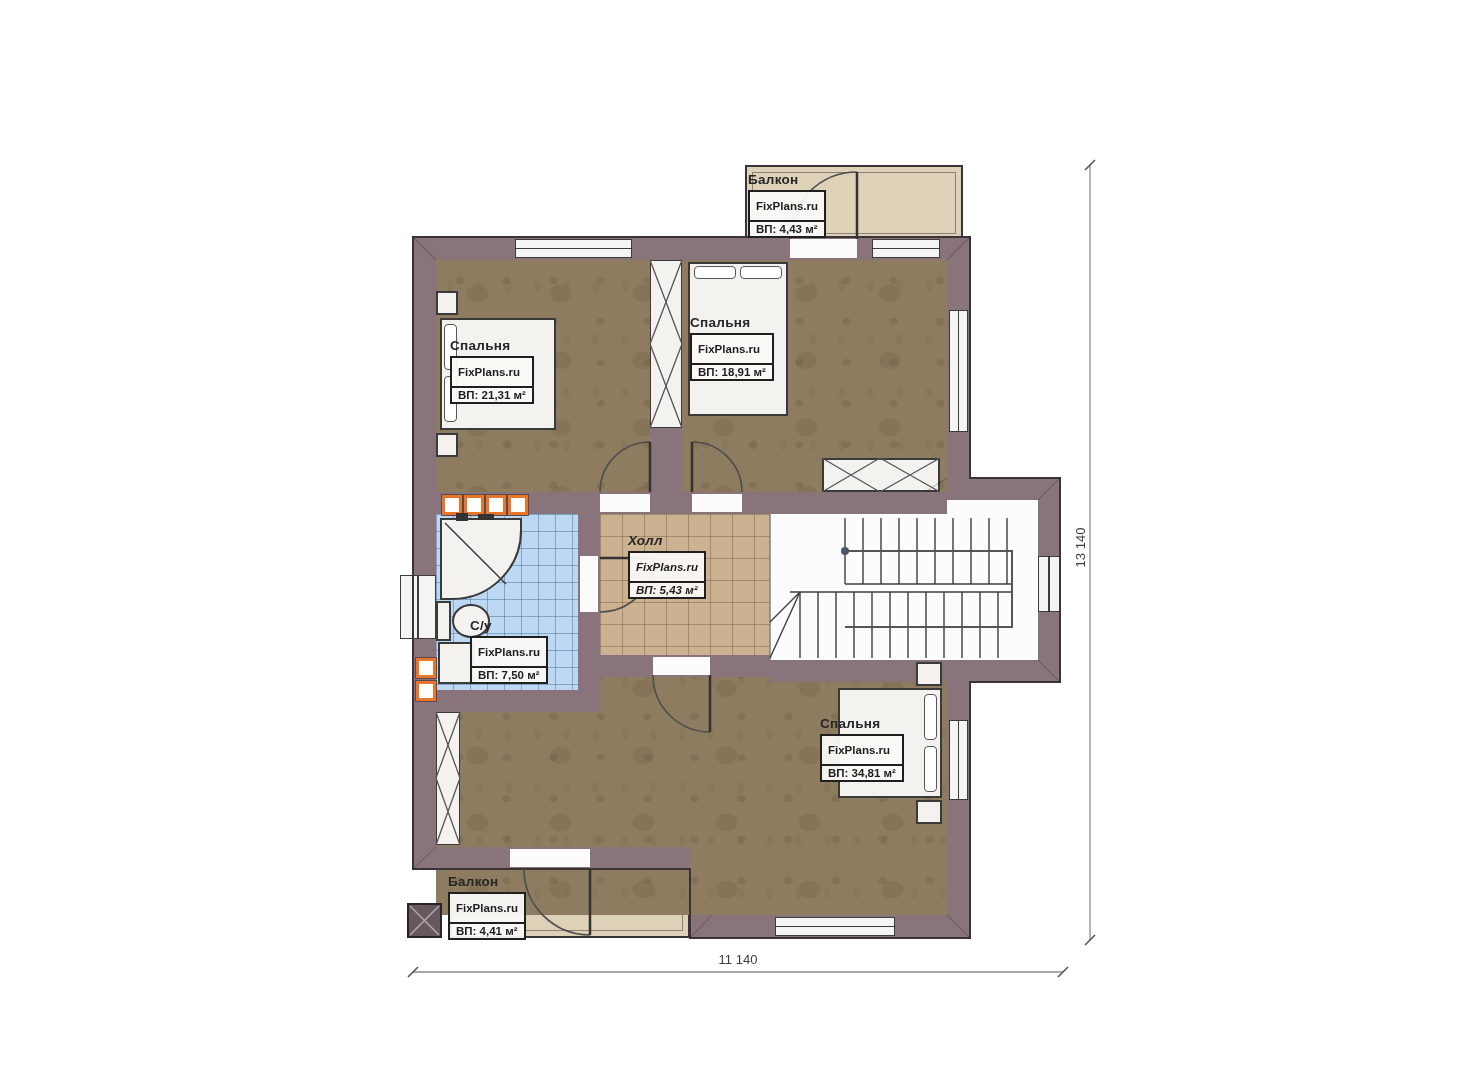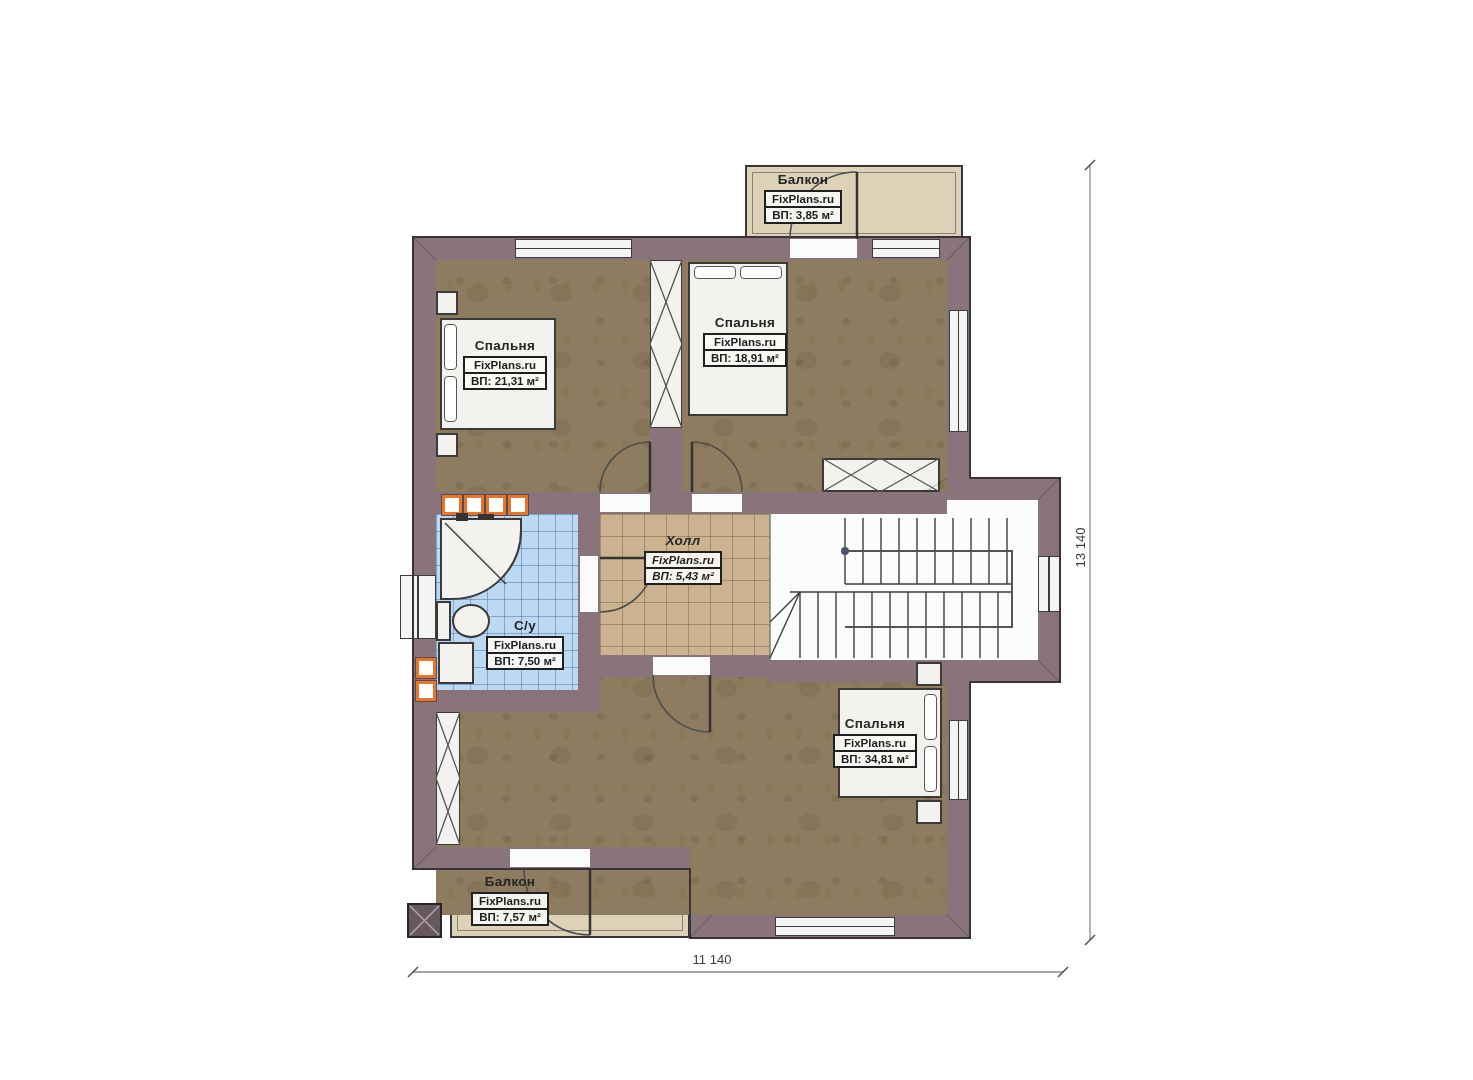--- a/index.html
+++ b/index.html
@@ -25,24 +25,24 @@
   .balc-inner{position:absolute;left:5px;top:5px;right:5px;bottom:5px;border:1.5px solid rgba(58,51,58,.5);}
   .win{position:absolute;background:#f4f4f2;border:1.5px solid #3c3c3c;box-sizing:border-box;}
   .win-h::after{content:'';position:absolute;left:0;right:0;top:50%;margin-top:-1px;height:1.5px;background:#3c3c3c;}
   .win-v::after{content:'';position:absolute;top:0;bottom:0;left:50%;margin-left:-1px;width:1.5px;background:#3c3c3c;}
   .gap{position:absolute;background:#fbfbfa;}
   .furn{position:absolute;background:#f3f2ee;border:2px solid #3a3a3a;box-sizing:border-box;}
   .pillow{position:absolute;background:#fff;border:1.5px solid #555;border-radius:4px;box-sizing:border-box;}
   .vent{position:absolute;width:14px;height:14px;background:#fff;border:3.5px solid var(--accent,#e8762a);
         box-shadow:0 0 0 1px #5a4a50;box-sizing:content-box;}
   .chimney{position:absolute;background:#675860;border:2px solid #2a2428;box-sizing:border-box;}
-  .room-label{position:absolute;text-align:center;z-index:30;color:#1d1d1d;}
+  .room-label{position:absolute;text-align:left;z-index:30;color:#1d1d1d;}
   .rl-name{font-size:13.5px;font-weight:bold;letter-spacing:.3px;margin-bottom:3px;color:#262626;}
   .rl-box{display:inline-block;border:2px solid #1f1f1f;background:rgba(250,249,245,.95);}
-  .rl-brand{font-size:11.5px;font-weight:600;padding:1px 6px;border-bottom:2px solid #1f1f1f;white-space:nowrap;}
+  .rl-brand{font-size:11.5px;font-weight:600;padding:8px 6px;border-bottom:2px solid #1f1f1f;white-space:nowrap;}
   .rl-area{font-size:11.5px;font-weight:600;padding:1px 6px;white-space:nowrap;}
   .dim-label{position:absolute;font-size:13px;color:#3c3c3c;text-align:center;z-index:30;}
   svg.overlay{position:absolute;left:0;top:0;z-index:20;pointer-events:none;}
 </style>
 </head>
 <body>
 
 <div id="canvas">
 
   <div class="balcony" style="left:745px;top:165px;width:218px;height:76px;">
@@ -183,21 +183,21 @@
         <path d="M1085,170 L1095,160"></path>
           <path d="M1085,945 L1095,935"></path>
       </g>
     </g>
   </svg>
 
   <div class="room-label" style="left:748px;top:172px;width:110px;">
     <div class="rl-name">Балкон</div>
     <div class="rl-box">
       <div class="rl-brand">FixPlans.ru</div>
-      <div class="rl-area">ВП: 3,85 м²</div>
+      <div class="rl-area">ВП: 4,43 м²</div>
     </div>
   </div>
 
   <div class="room-label" style="left:450px;top:338px;width:110px;">
     <div class="rl-name">Спальня</div>
     <div class="rl-box">
       <div class="rl-brand">FixPlans.ru</div>
       <div class="rl-area">ВП: 21,31 м²</div>
     </div>
   </div>
@@ -231,20 +231,20 @@
     <div class="rl-box">
       <div class="rl-brand">FixPlans.ru</div>
       <div class="rl-area">ВП: 34,81 м²</div>
     </div>
   </div>
 
   <div class="room-label" style="left:448px;top:874px;width:124px;">
     <div class="rl-name">Балкон</div>
     <div class="rl-box">
       <div class="rl-brand">FixPlans.ru</div>
-      <div class="rl-area">ВП: 7,57 м²</div>
-    </div>
-  </div>
-
-  <div class="dim-label" style="left:652px;top:952px;width:120px;">11 140</div>
+      <div class="rl-area">ВП: 4,41 м²</div>
+    </div>
+  </div>
+
+  <div class="dim-label" style="left:678px;top:952px;width:120px;">11 140</div>
   <div class="dim-label" style="left:1035px;top:540px;width:90px;transform:rotate(-90deg);">13 140</div>
 
 </div>
 
 </body></html>

